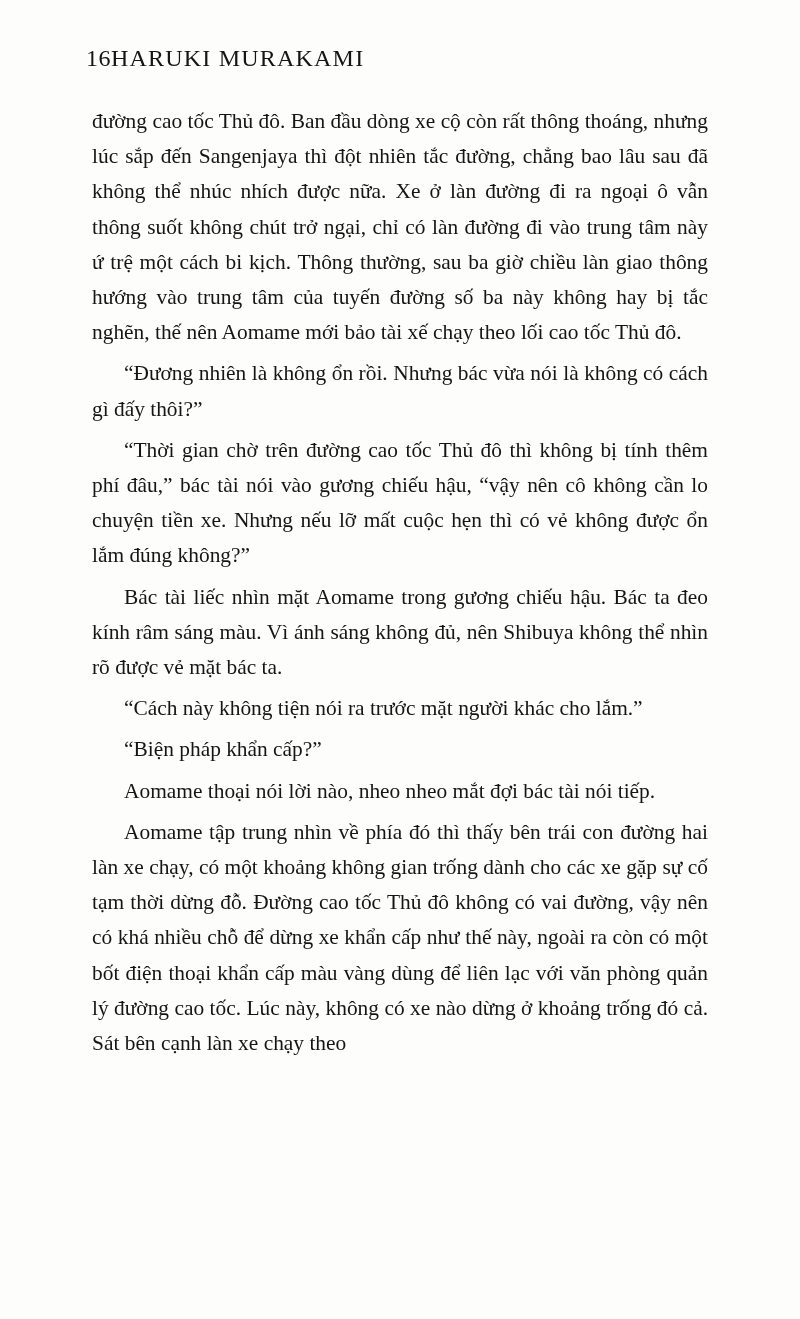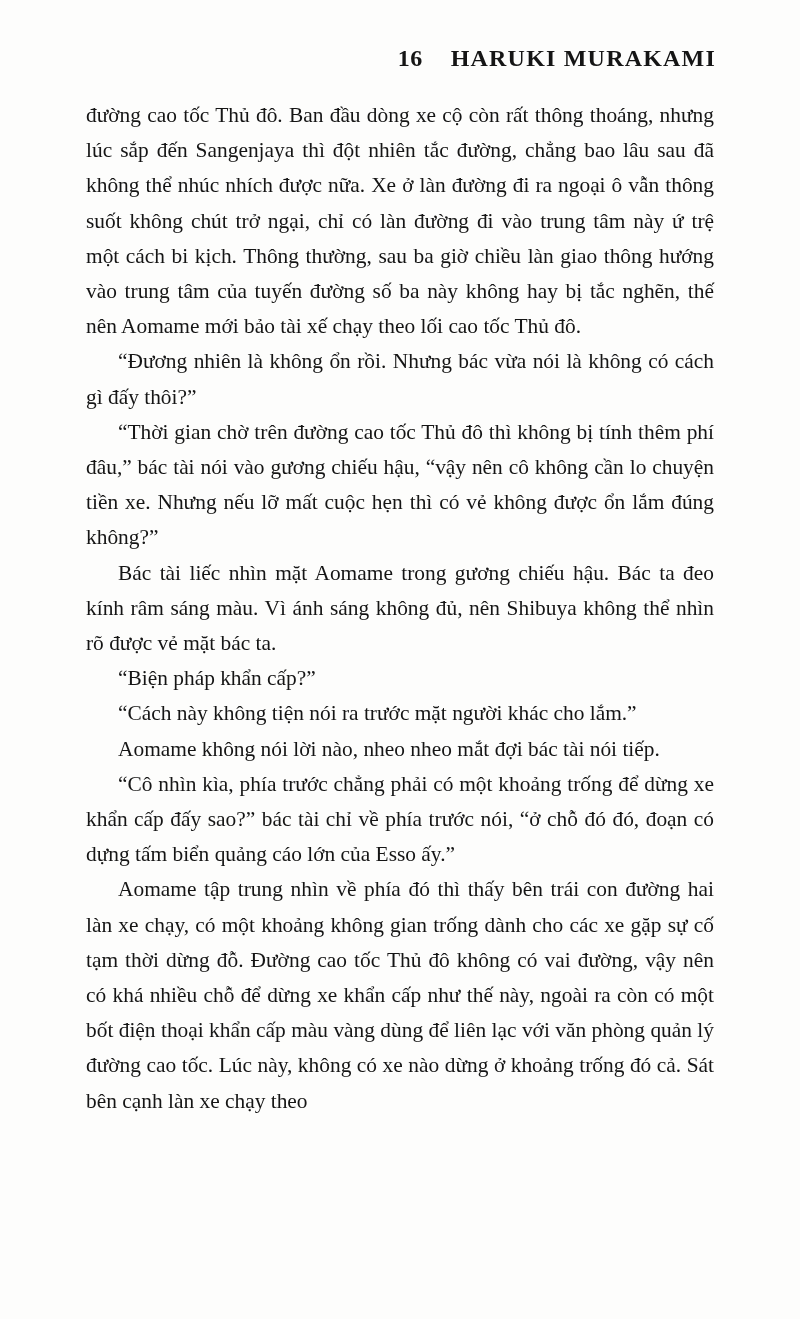--- a/index.html
+++ b/index.html
@@ -19,45 +19,43 @@
     background: #fdfdfc;
     overflow: hidden;
     color: #151515;
   }
   .running-head {
     position: absolute;
     top: 44px;
     left: 86px;
     right: 84px;
     display: flex;
-    justify-content: flex-end;
+    justify-content: flex-start;
     align-items: baseline;
     font-size: 24px;
     line-height: 28px;
-    font-weight: bold;
   }
   .pagenum {
     letter-spacing: 0.5px;
   }
   .author {
     letter-spacing: 1.2px;
-    margin-left: 28px;
   }
   .text-block {
     position: absolute;
     top: 98px;
     left: 86px;
     width: 628px;
     font-size: 21.4px;
     line-height: 35.2px;
     text-align: justify;
     text-justify: inter-word;
   }
   .para {
-    margin: 0;
+    margin: 6px;
     padding: 0;
     text-indent: 32px;
   }
   .para.no-indent {
     text-indent: 0;
   }
 </style>
 </head>
 <body>
 
@@ -66,20 +64,19 @@
   <header class="running-head">
     <span class="pagenum">16</span>
     <span class="author">HARUKI MURAKAMI</span>
   </header>
 
   <main class="text-block">
     <p class="para no-indent">đường cao tốc Thủ đô. Ban đầu dòng xe cộ còn rất thông thoáng, nhưng lúc sắp đến Sangenjaya thì đột nhiên tắc đường, chẳng bao lâu sau đã không thể nhúc nhích được nữa. Xe ở làn đường đi ra ngoại ô vẫn thông suốt không chút trở ngại, chỉ có làn đường đi vào trung tâm này ứ trệ một cách bi kịch. Thông thường, sau ba giờ chiều làn giao thông hướng vào trung tâm của tuyến đường số ba này không hay bị tắc nghẽn, thế nên Aomame mới bảo tài xế chạy theo lối cao tốc Thủ đô.</p>
     <p class="para">“Đương nhiên là không ổn rồi. Nhưng bác vừa nói là không có cách gì đấy thôi?”</p>
     <p class="para">“Thời gian chờ trên đường cao tốc Thủ đô thì không bị tính thêm phí đâu,” bác tài nói vào gương chiếu hậu, “vậy nên cô không cần lo chuyện tiền xe. Nhưng nếu lỡ mất cuộc hẹn thì có vẻ không được ổn lắm đúng không?”</p>
     <p class="para">Bác tài liếc nhìn mặt Aomame trong gương chiếu hậu. Bác ta đeo kính râm sáng màu. Vì ánh sáng không đủ, nên Shibuya không thể nhìn rõ được vẻ mặt bác ta.</p>
+    <p class="para">“Cách này không tiện nói ra trước mặt người khác cho lắm.”</p>
     <p class="para">“Biện pháp khẩn cấp?”</p>
-    <p class="para">“Cách này không tiện nói ra trước mặt người khác cho lắm.”</p>
-    <p class="para">Aomame không nói lời nào, nheo nheo mắt đợi bác tài nói tiếp.</p>
-    <p class="para">“Cô nhìn kìa, phía trước chẳng phải có một khoảng trống để dừng xe khẩn cấp đấy sao?” bác tài chỉ về phía trước nói, “ở chỗ đó đó, đoạn có dựng tấm biển quảng cáo lớn của Esso ấy.”</p>
+    <p class="para">Aomame thoại nói lời nào, nheo nheo mắt đợi bác tài nói tiếp.</p>
     <p class="para">Aomame tập trung nhìn về phía đó thì thấy bên trái con đường hai làn xe chạy, có một khoảng không gian trống dành cho các xe gặp sự cố tạm thời dừng đỗ. Đường cao tốc Thủ đô không có vai đường, vậy nên có khá nhiều chỗ để dừng xe khẩn cấp như thế này, ngoài ra còn có một bốt điện thoại khẩn cấp màu vàng dùng để liên lạc với văn phòng quản lý đường cao tốc. Lúc này, không có xe nào dừng ở khoảng trống đó cả. Sát bên cạnh làn xe chạy theo</p>
   </main>
 
 </div>
 
 </body></html>

